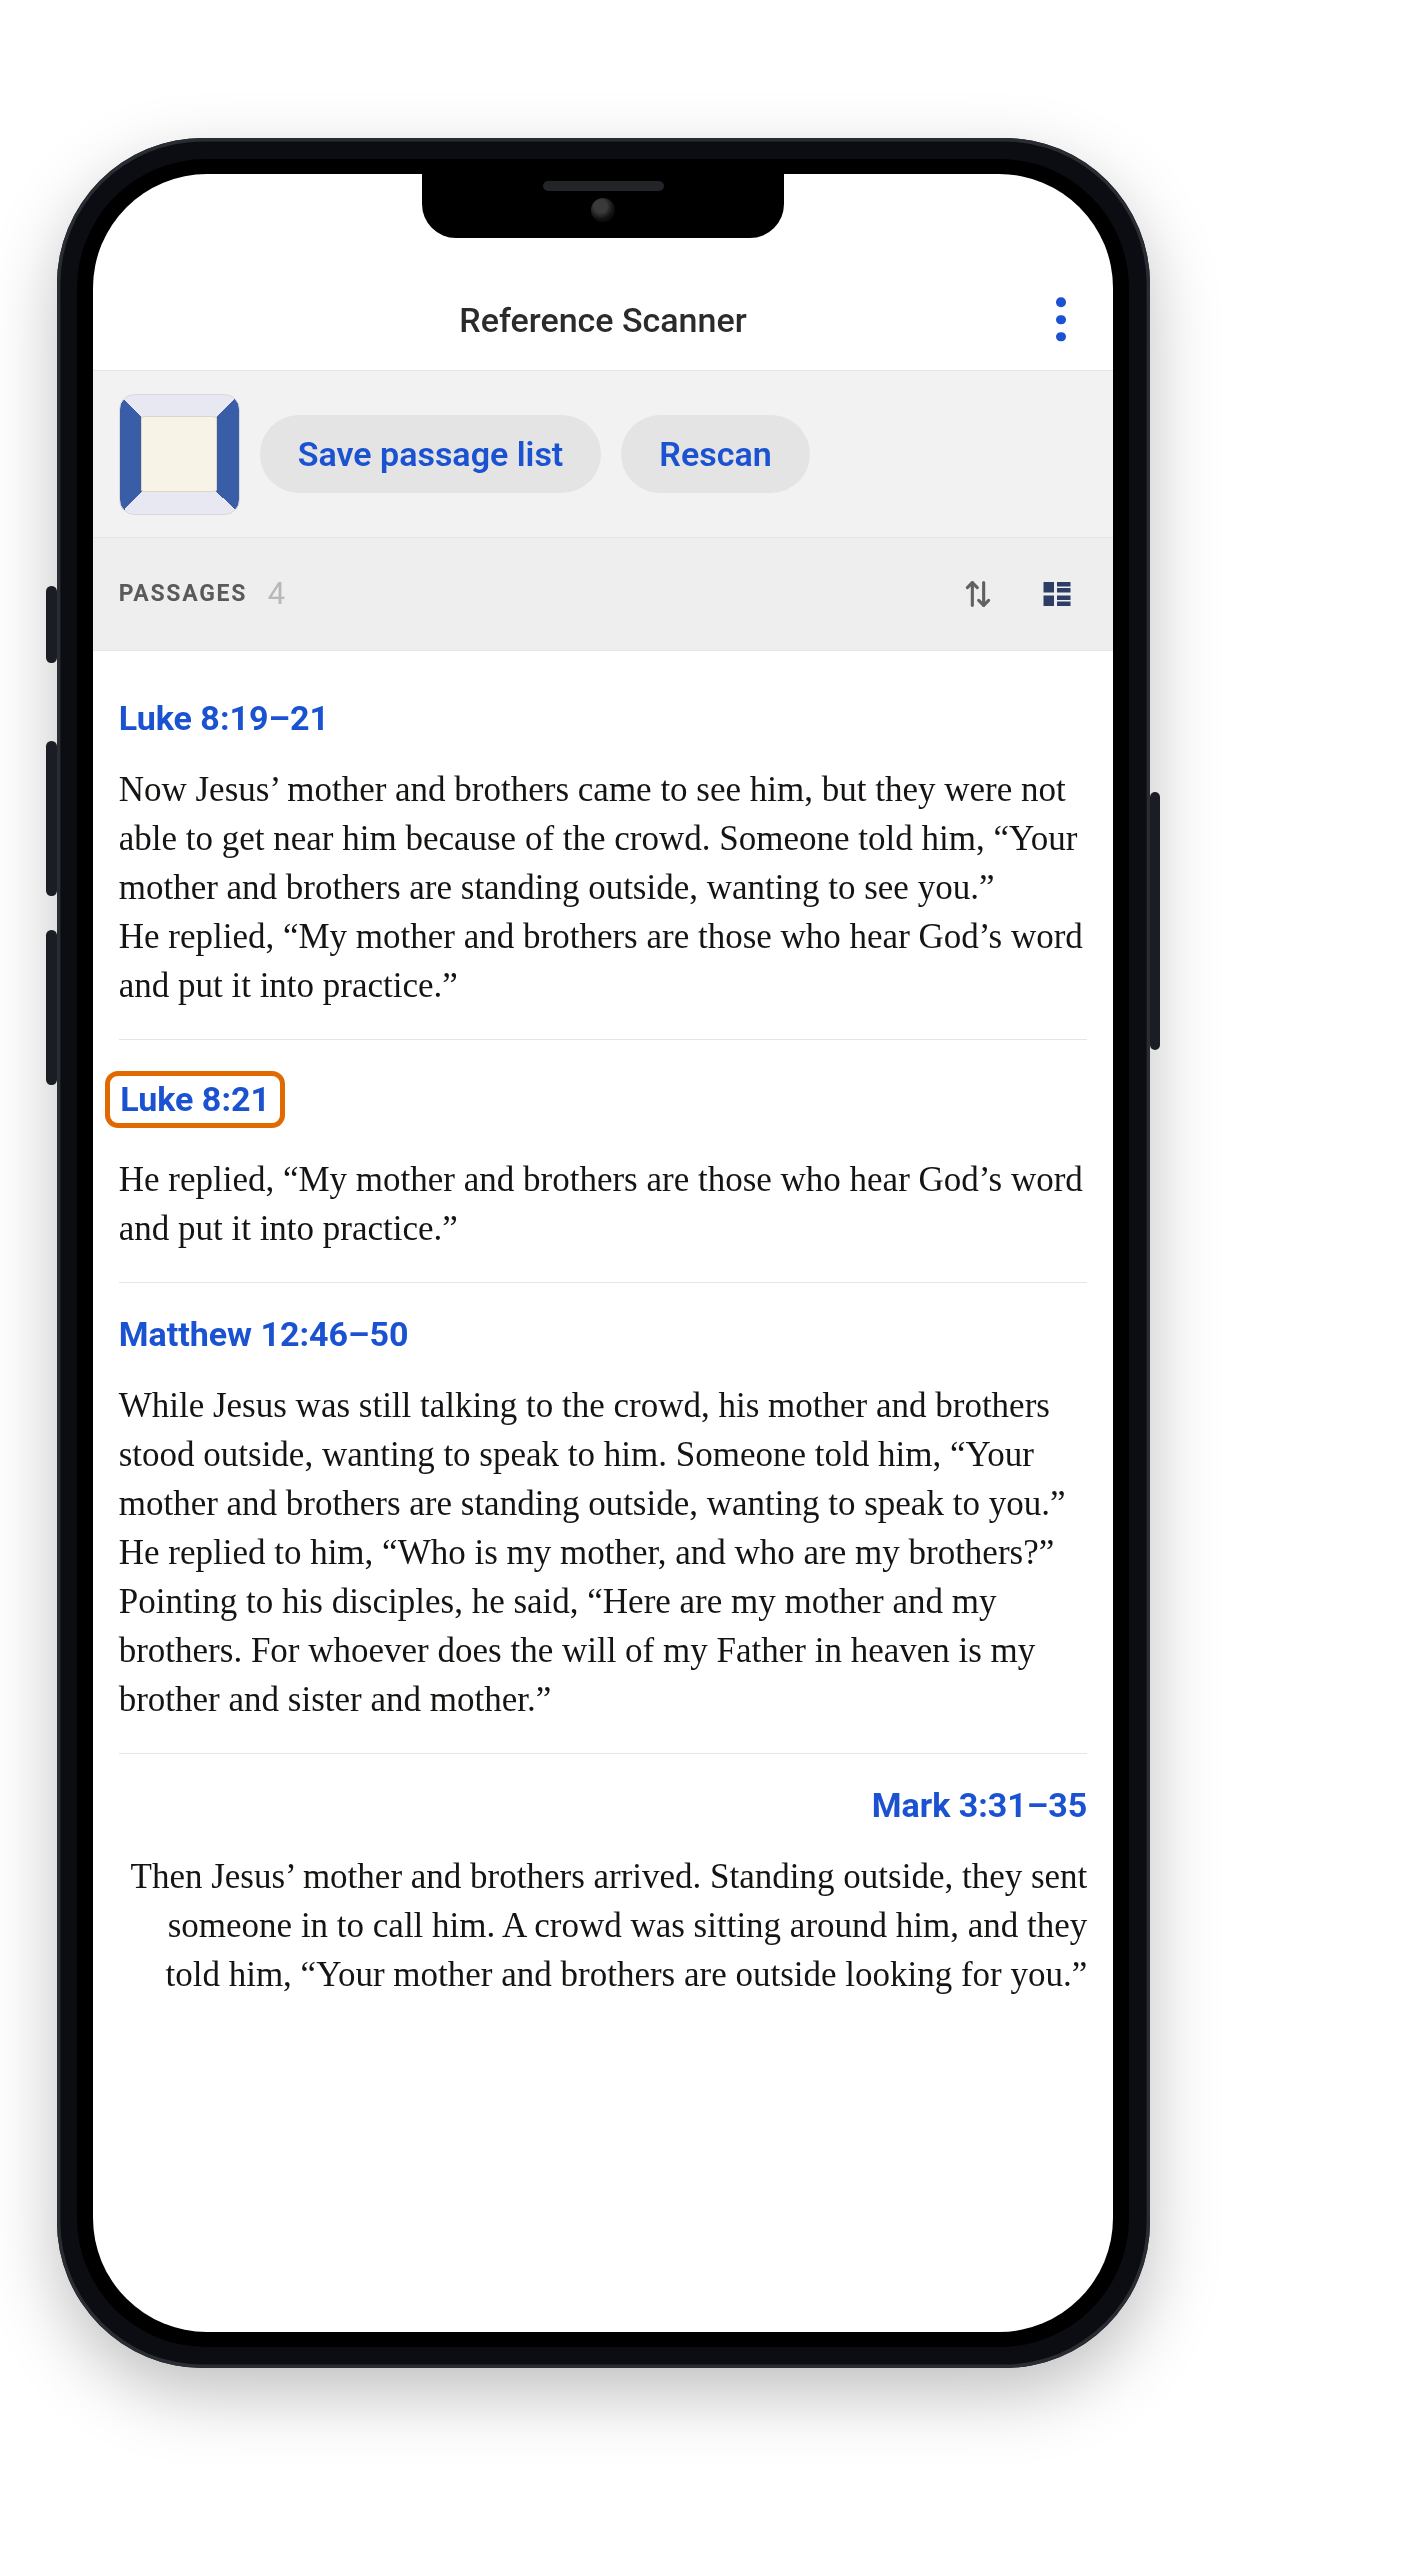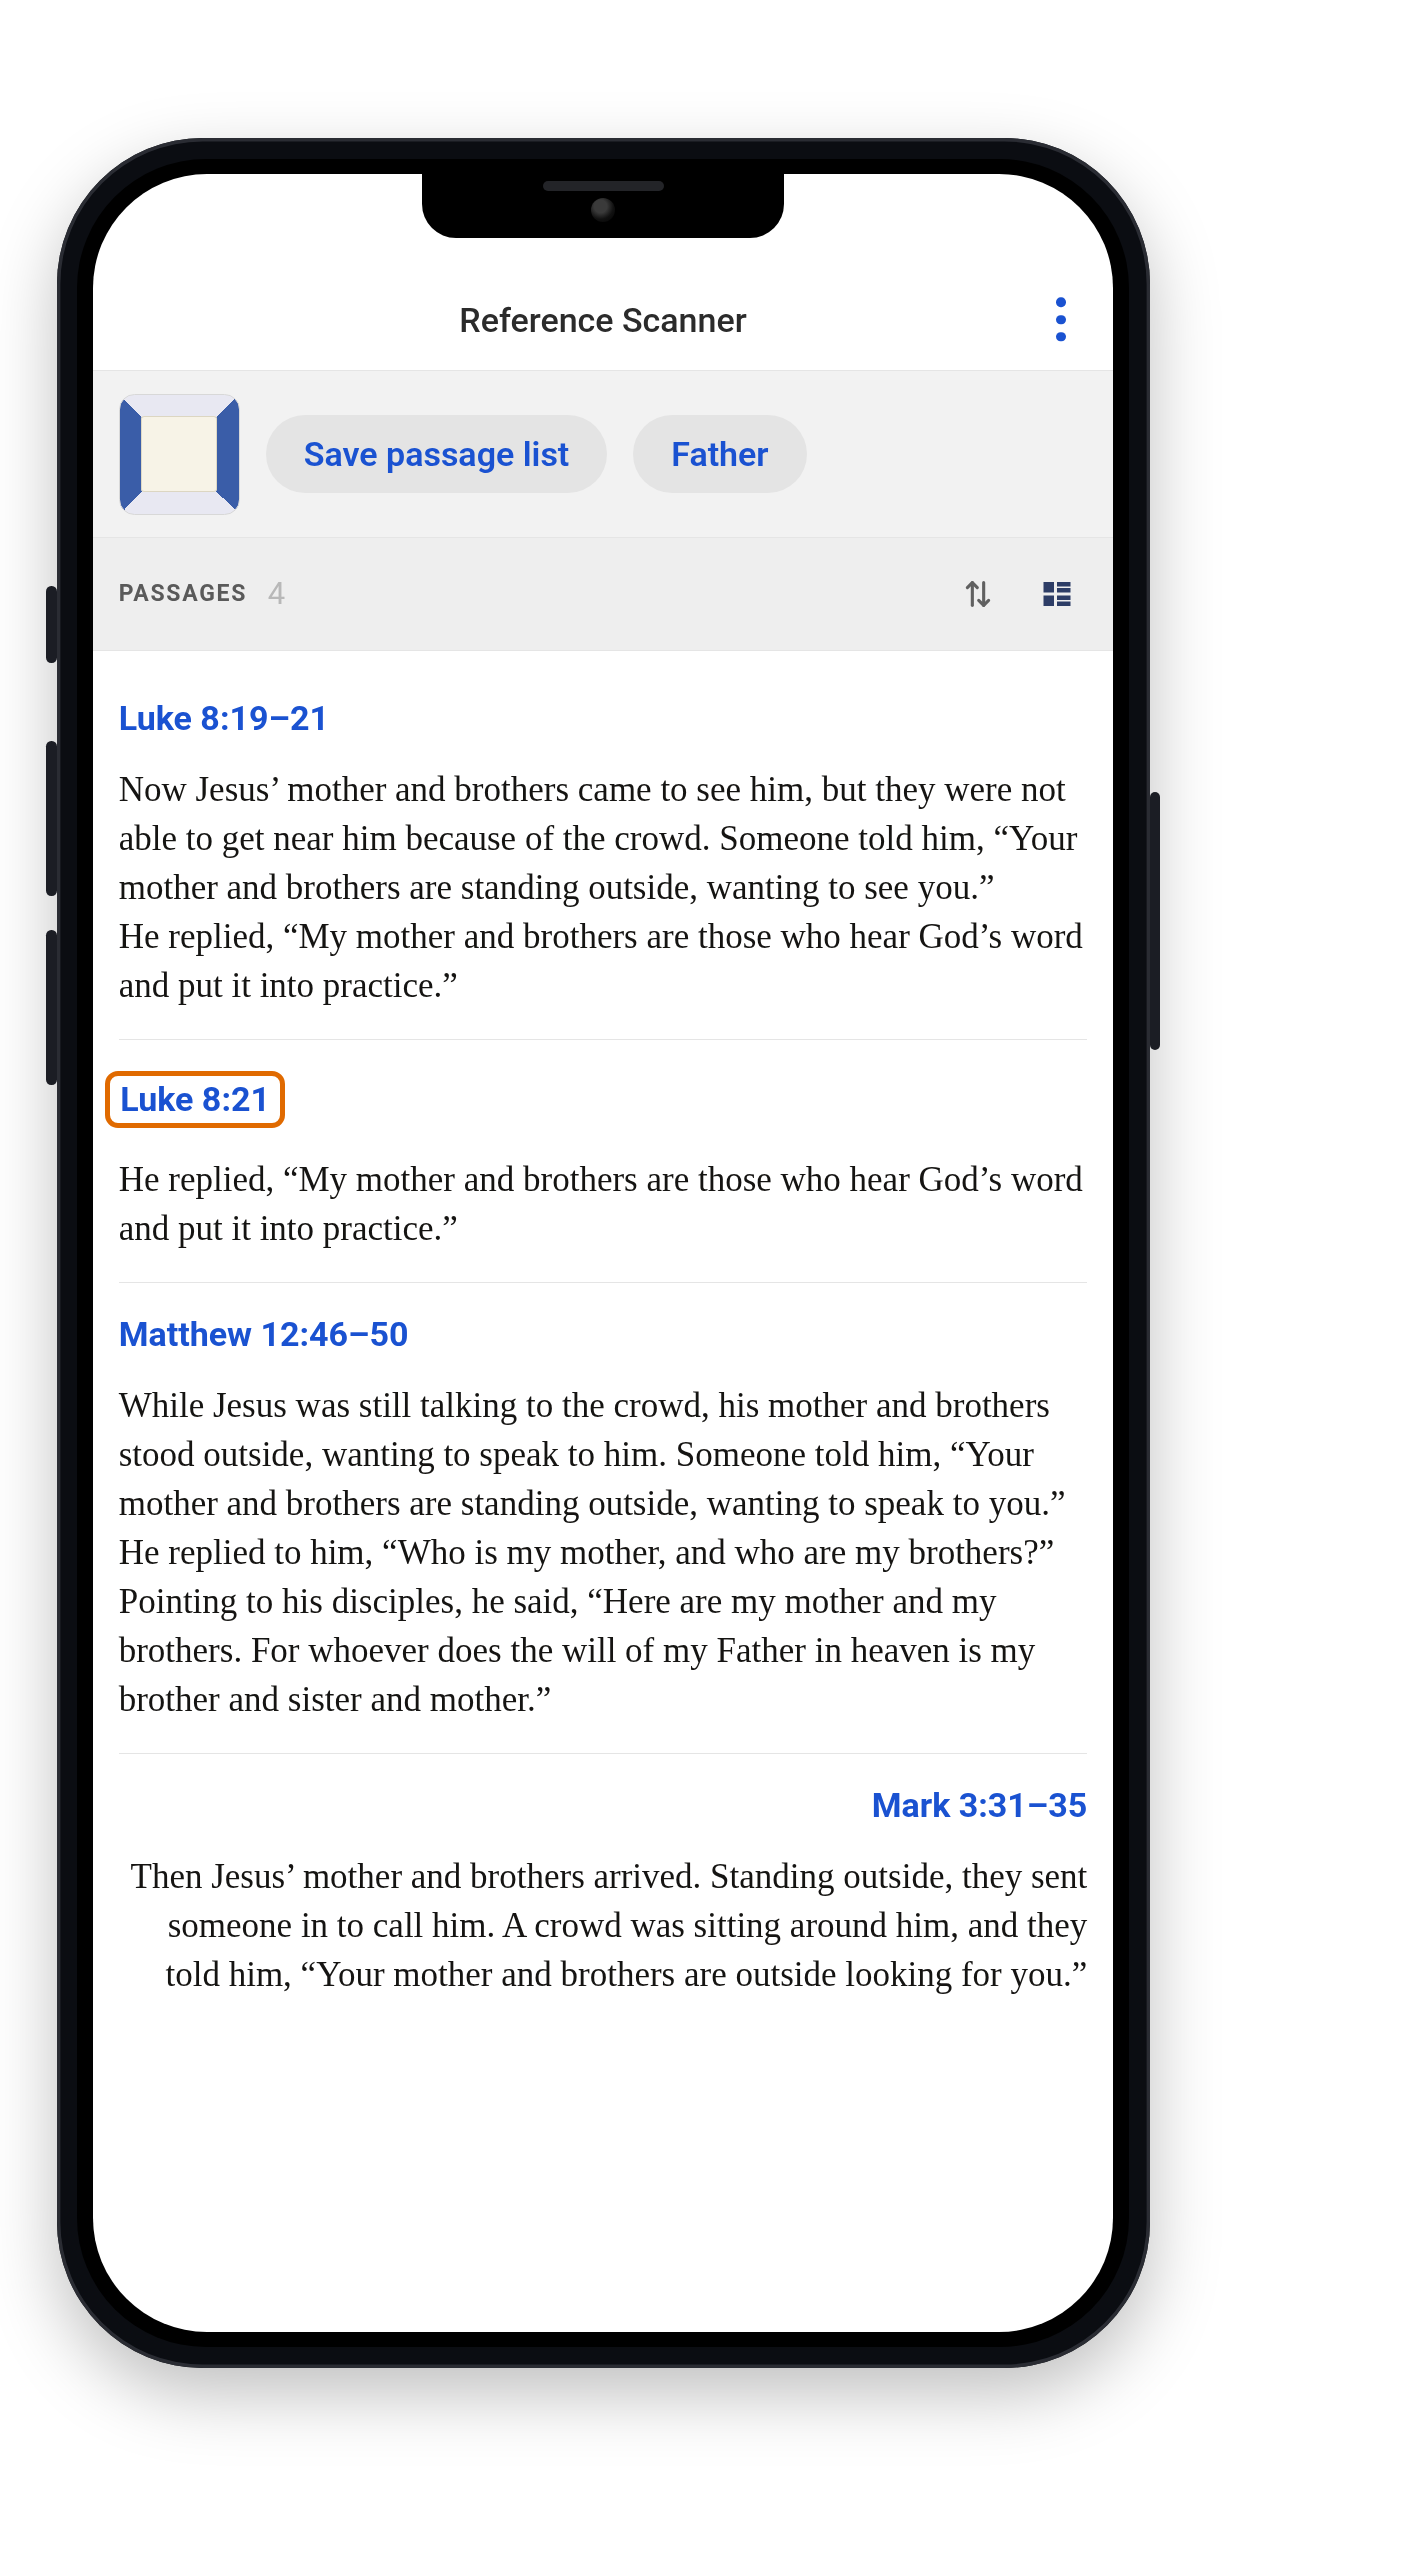--- a/index.html
+++ b/index.html
@@ -130,21 +130,21 @@
   }
   .appbar .more span {
     width: 9.5px; height: 9.5px; background: var(--accent); border-radius: 50%;
   }
 
   .action-strip {
     background: var(--bg-grey);
     padding: 22.4px 26px;
     display: flex;
     align-items: center;
-    gap: 26px;
+    gap: 20px;
     border-bottom: 0.9px solid var(--line);
   }
   .thumb {
     width: 121px;
     height: 121px;
     border-radius: 15.5px;
     background:
       linear-gradient(135deg, #fff 35%, #efeee8 35% 65%, #fff 65%),
       repeating-conic-gradient(from 45deg, #3a5da8 0 25%, #e8e8f2 0 50%);
     background-blend-mode: normal;
@@ -261,21 +261,21 @@
           <div class="more">
             <span></span>
             <span></span>
             <span></span>
           </div>
         </div>
 
         <div class="action-strip">
           <div class="thumb" aria-label="scanned-photo"></div>
           <button class="pill">Save passage list</button>
-          <button class="pill">Father</button>
+          <button class="pill">Rescan</button>
         </div>
 
         <div class="section-header">
           <span class="label">PASSAGES</span>
           <span class="count">4</span>
           <span class="spacer"></span>
           <span class="iconbtn">
             <svg width="34" height="34" viewBox="0 0 24 24" fill="none" stroke="currentColor" stroke-width="2.2" stroke-linecap="round" stroke-linejoin="round">
               <path d="M8 4v16"></path>
                 <path d="M4.5 7.5L8 4l3.5 3.5"></path>

